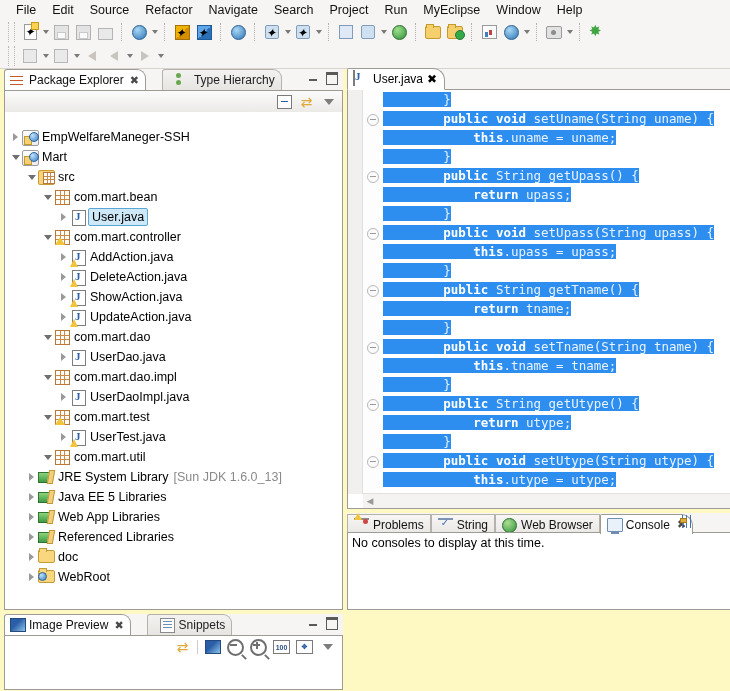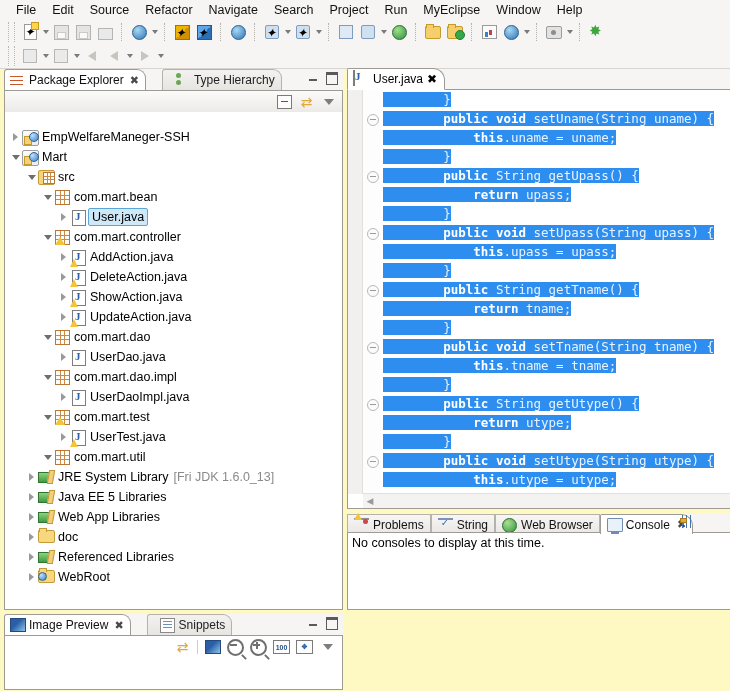--- a/index.html
+++ b/index.html
@@ -477,49 +477,49 @@
                 <span class="i-pkg" style="display: block; position: relative; margin-top: 1px;"></span>
               </span>
               <span class="tlabel">com.mart.util</span>
             </div>
             <div class="trow" style="padding-left: 20px;">
               <span class="twist closed"></span>
               <span class="tico">
                 <span class="i-lib" style="display: block; position: relative; margin-top: 1px;"></span>
               </span>
               <span class="tlabel">JRE System Library</span>
-              <span class="tdim">[Fri JDK 1.6.0_13]</span>
+              <span class="tdim">[Sun JDK 1.6.0_13]</span>
             </div>
             <div class="trow" style="padding-left: 20px;">
               <span class="twist closed"></span>
               <span class="tico">
                 <span class="i-lib" style="display: block; position: relative; margin-top: 1px;"></span>
               </span>
               <span class="tlabel">Java EE 5 Libraries</span>
             </div>
             <div class="trow" style="padding-left: 20px;">
               <span class="twist closed"></span>
               <span class="tico">
                 <span class="i-lib" style="display: block; position: relative; margin-top: 1px;"></span>
               </span>
               <span class="tlabel">Web App Libraries</span>
             </div>
             <div class="trow" style="padding-left: 20px;">
               <span class="twist closed"></span>
               <span class="tico">
+                <span class="i-lib" style="display: block; position: relative; margin-top: 1px;"></span>
+              </span>
+              <span class="tlabel">Referenced Libraries</span>
+            </div>
+            <div class="trow" style="padding-left: 20px;">
+              <span class="twist closed"></span>
+              <span class="tico">
                 <span class="i-folder" style="display: block; position: relative; margin-top: 1px;"></span>
               </span>
               <span class="tlabel">doc</span>
-            </div>
-            <div class="trow" style="padding-left: 20px;">
-              <span class="twist closed"></span>
-              <span class="tico">
-                <span class="i-lib" style="display: block; position: relative; margin-top: 1px;"></span>
-              </span>
-              <span class="tlabel">Referenced Libraries</span>
             </div>
             <div class="trow" style="padding-left: 20px;">
               <span class="twist closed"></span>
               <span class="tico">
                 <span class="i-folder i-webroot" style="display: block; position: relative; margin-top: 1px;"></span>
               </span>
               <span class="tlabel">WebRoot</span>
             </div>
           </div>
       </div>

